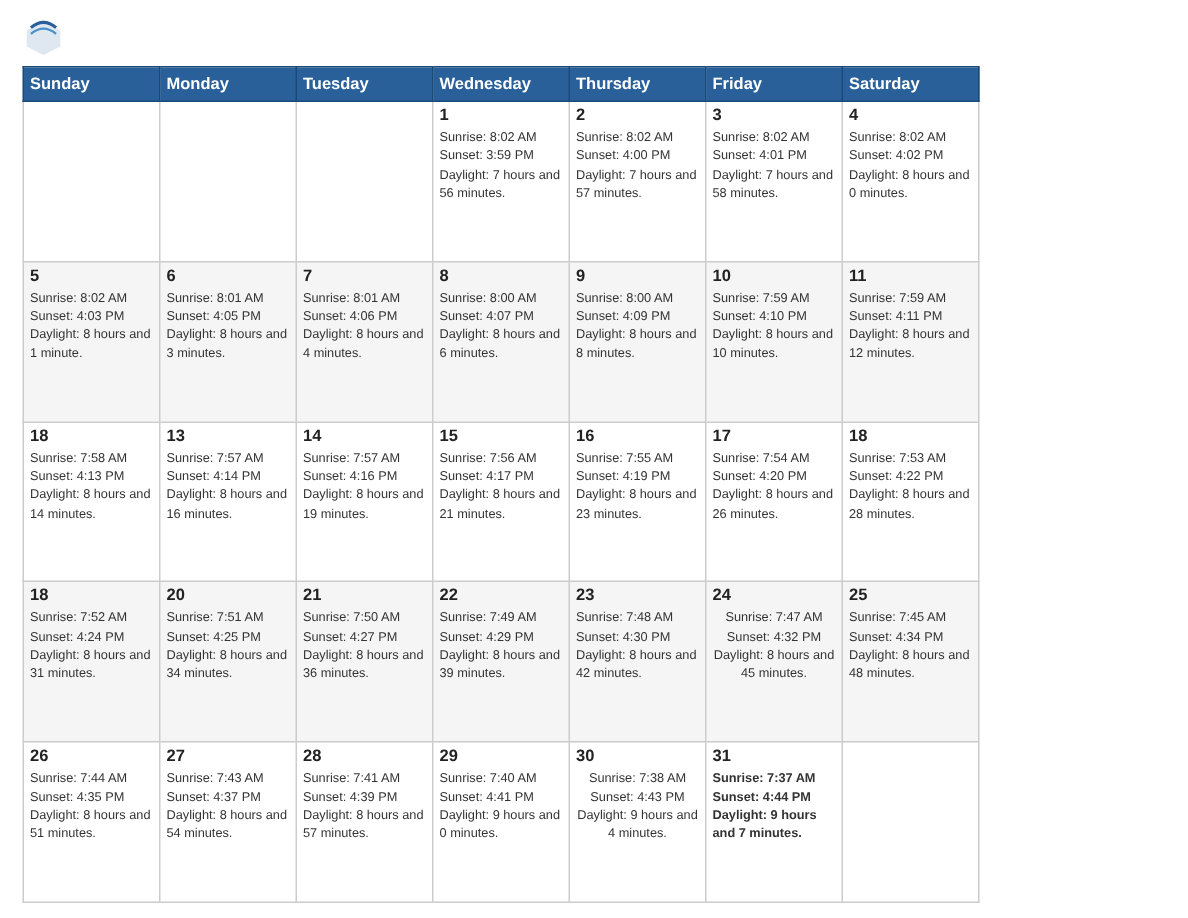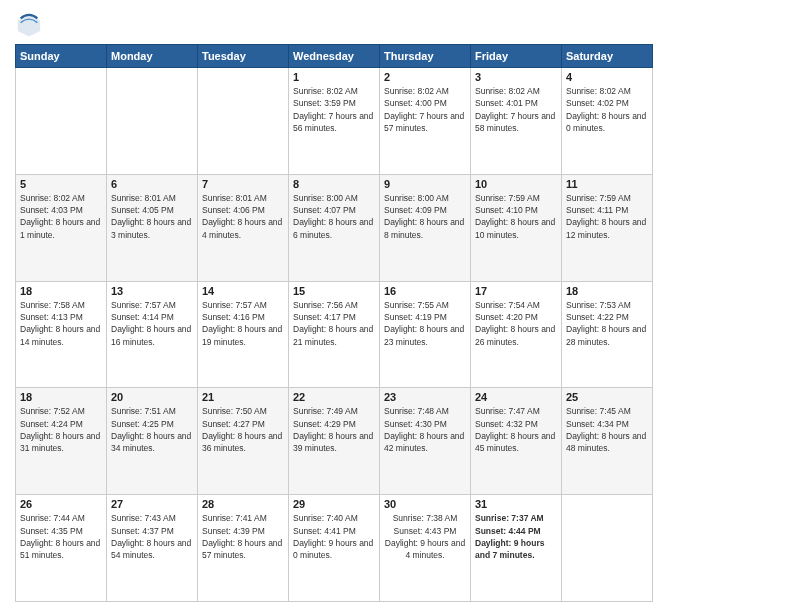--- a/index.html
+++ b/index.html
@@ -272,21 +272,21 @@
 Daylight: 8 hours and 39 minutes.</div>
           </td>
           <td>
             <span class="day-number">23</span>
             <div class="day-info" style="white-space: pre-line;">Sunrise: 7:48 AM
 Sunset: 4:30 PM
 Daylight: 8 hours and 42 minutes.</div>
           </td>
           <td>
             <span class="day-number">24</span>
-            <div class="day-info" style="white-space: pre-line;">Sunrise: 7:47 AM
+            <div class="day-info" style="white-space: pre-line; text-align: center;">Sunrise: 7:47 AM
 Sunset: 4:32 PM
 Daylight: 8 hours and 45 minutes.</div>
           </td>
           <td>
             <span class="day-number">25</span>
             <div class="day-info" style="white-space: pre-line;">Sunrise: 7:45 AM
 Sunset: 4:34 PM
 Daylight: 8 hours and 48 minutes.</div>
           </td>
         </tr>

